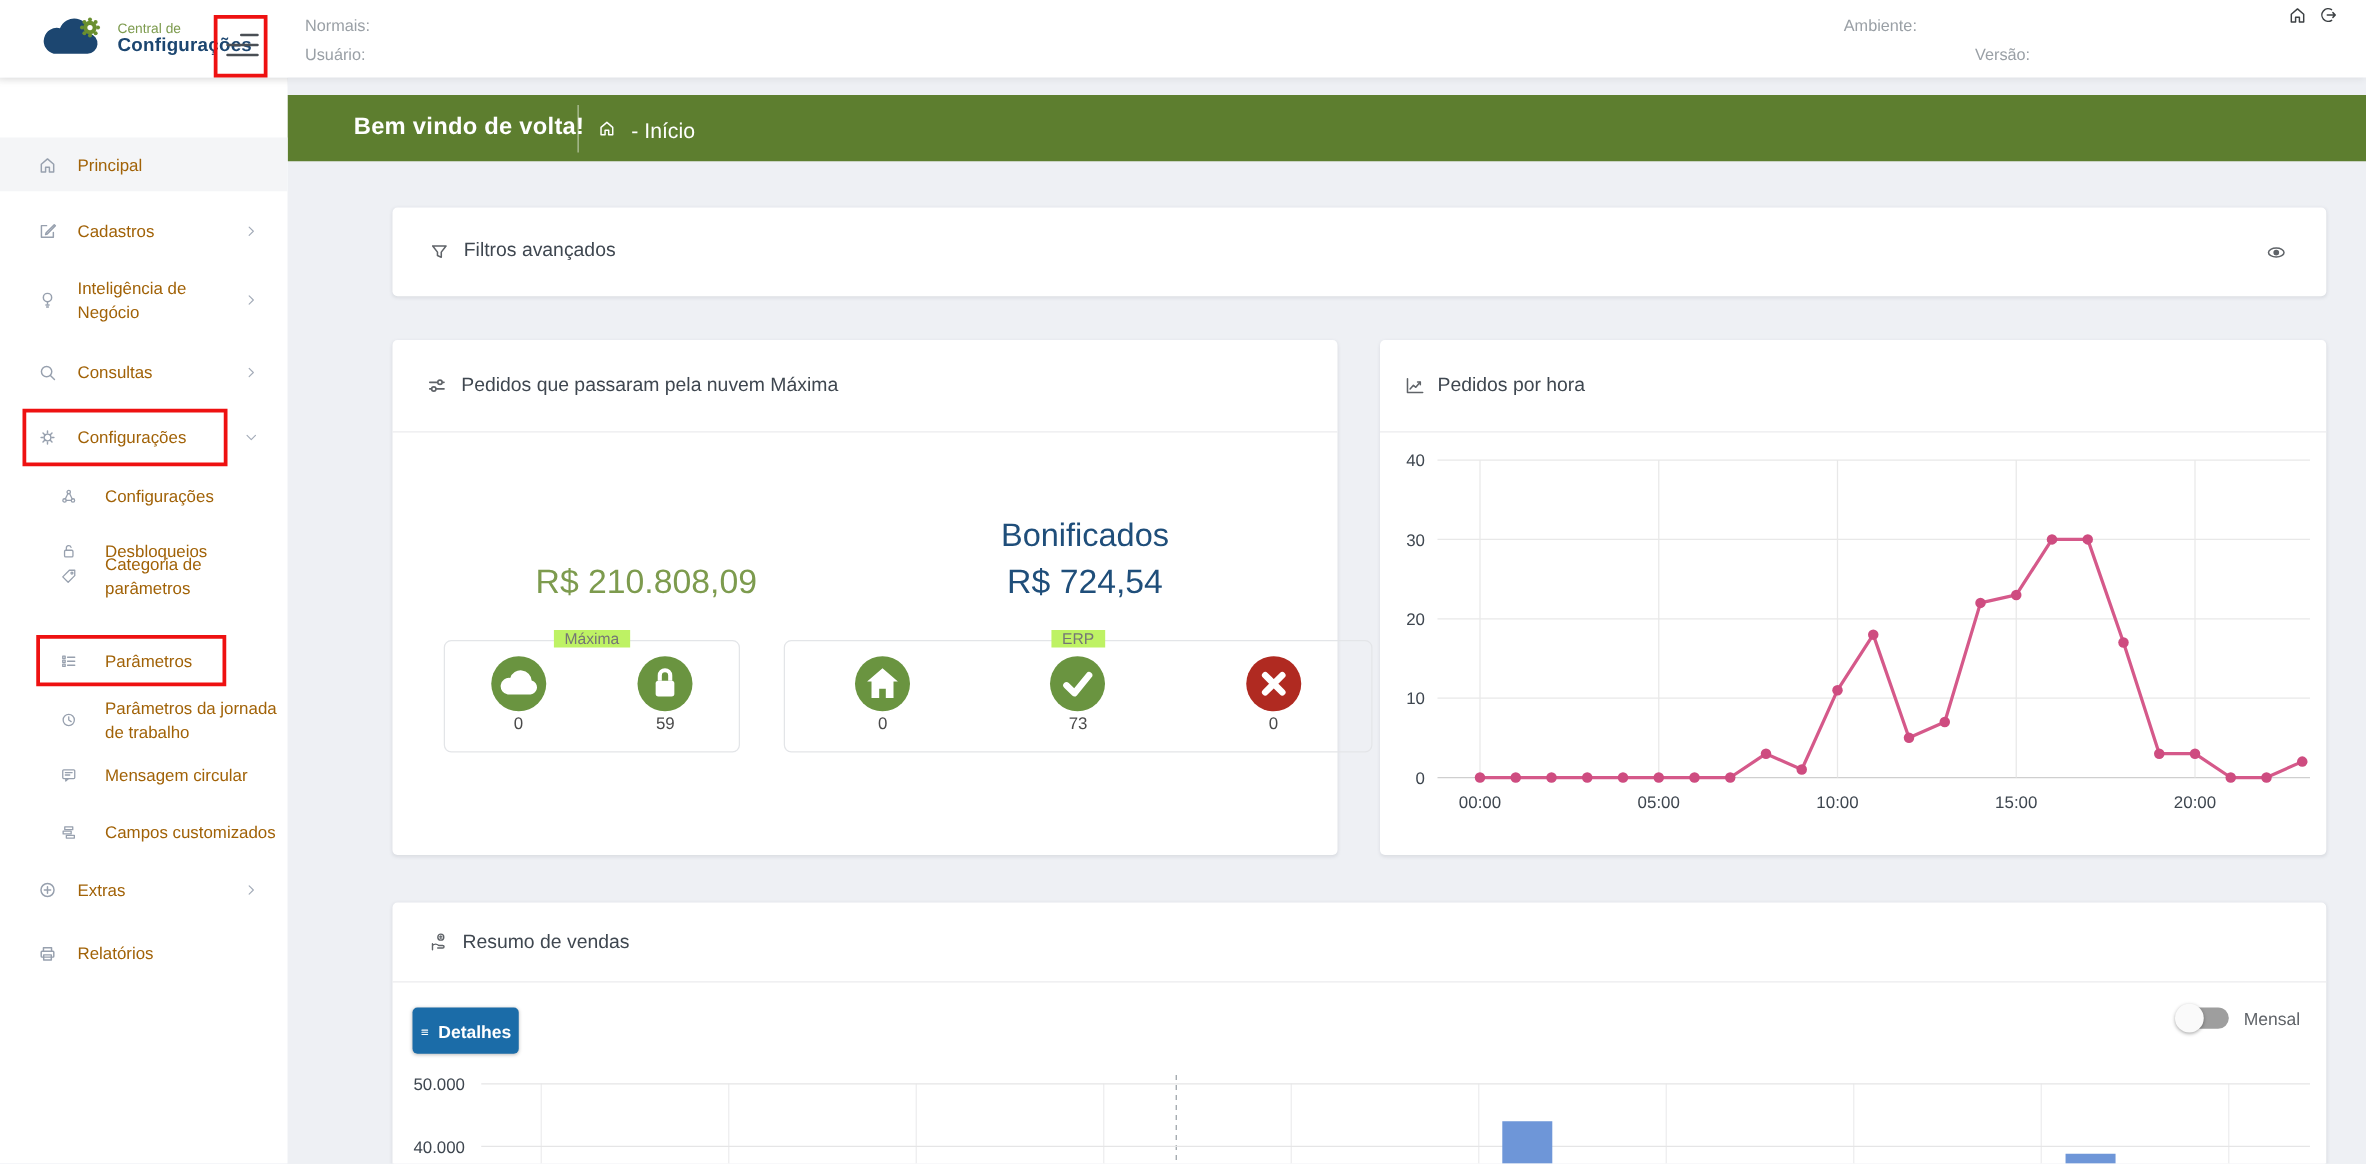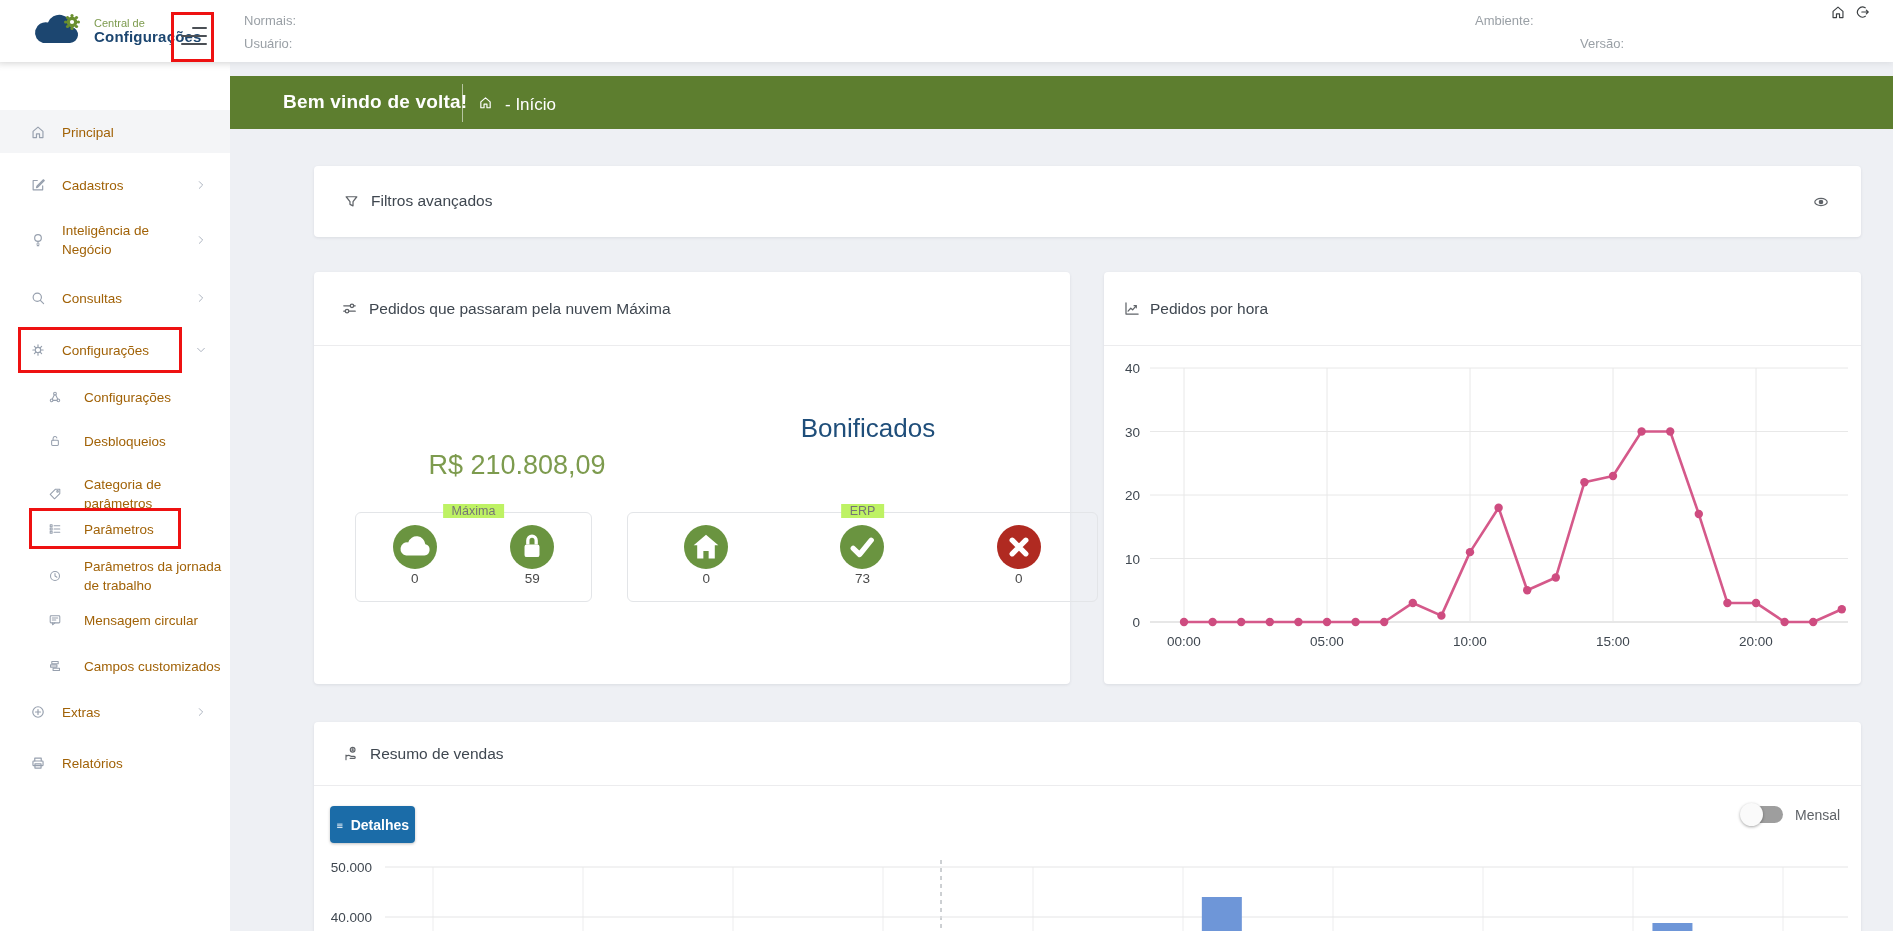--- a/index.html
+++ b/index.html
@@ -211,21 +211,21 @@
         </div>
         <div class="sb-row sub" style="top: 357px; height: 43px;">
           <span class="sb-ic">
             <svg class="i" viewBox="0 0 20 20" fill="none" stroke="currentColor" stroke-width="1.3" stroke-linecap="round" stroke-linejoin="round">
               <rect x="5.8" y="9" width="8.4" height="6.6" rx="1.2"></rect>
               <path d="M7.6 9 V6.8 a2.4 2.4 0 0 1 4.7-.7"></path>
             </svg>
           </span>
           <span class="sb-lb">Desbloqueios</span>
         </div>
-        <div class="sb-row sub" style="top: 409px; height: 45px;">
+        <div class="sb-row sub" style="top: 376px; height: 45px;">
           <span class="sb-ic">
             <svg class="i" viewBox="0 0 20 20" fill="none" stroke="currentColor" stroke-width="1.3" stroke-linecap="round" stroke-linejoin="round">
               <path d="M4 10.6 L10.6 4 H16 v5.4 L9.4 16 Z"></path>
               <circle cx="13.2" cy="6.8" r="1"></circle>
             </svg>
           </span>
           <span class="sb-lb">Categoria de<br>parâmetros</span>
         </div>
         <div class="sb-row sub" style="top: 446px; height: 42px;">
           <span class="sb-ic">
@@ -326,20 +326,21 @@
           <circle cx="12.6" cy="7.2" r="1.8" fill="#fff"></circle>
           <path d="M4 12.8 H16"></path>
           <circle cx="7.4" cy="12.8" r="1.8" fill="#fff"></circle>
         </svg>
     </span>
     <div class="card-title" style="left:55px;top:28px;">Pedidos que passaram pela nuvem Máxima</div>
     <div class="card-div" style="top:73px;"></div>
 
     <div class="big-value col-normais nowrap">R$ 210.808,09</div>
     <div class="big-label col-bonif nowrap">Bonificados</div>
+    <div class="big-value col-bonif nowrap">R$ 724,54</div>
 
     <div>
         <div class="group-box g0">
           <span class="legend">Máxima</span>
           <div class="group-items">
             <div class="gcell">
               <div class="circle" style="background: rgb(106, 148, 64);">
                 <svg viewBox="0 0 20 20">
                   <path d="M6 13.9 h8.3 a2.6 2.6 0 0 0 .4-5.1 a4 4 0 0 0-7.8-.9 a3 3 0 0 0-.9 6 Z" fill="#fff"></path>
                 </svg>

